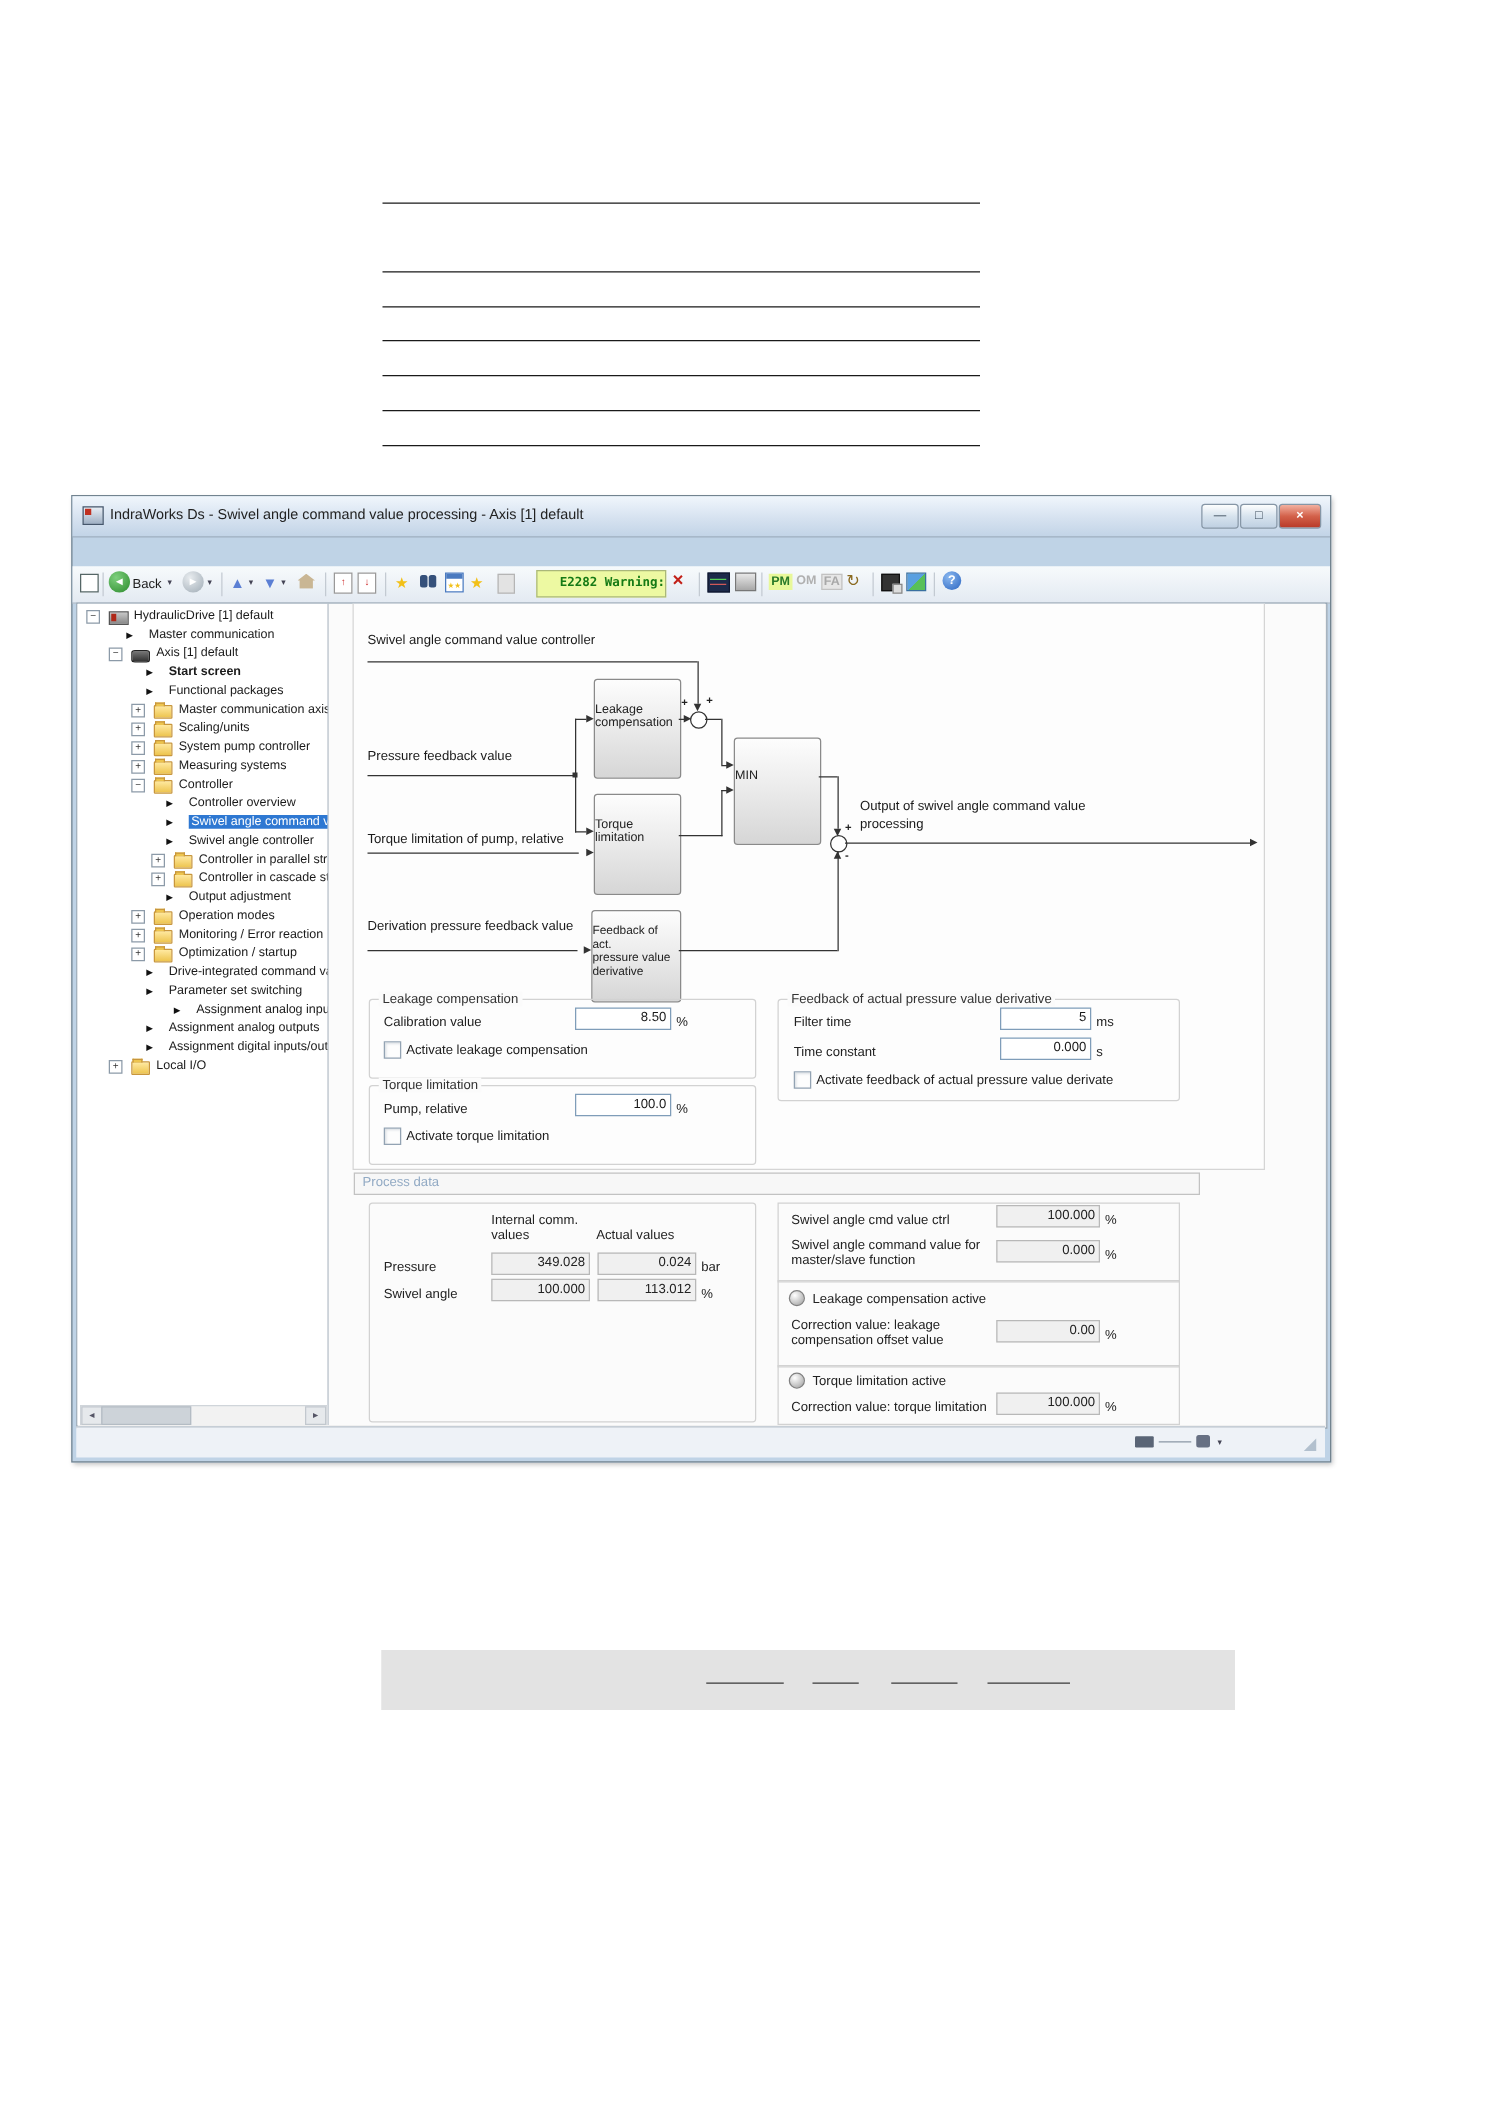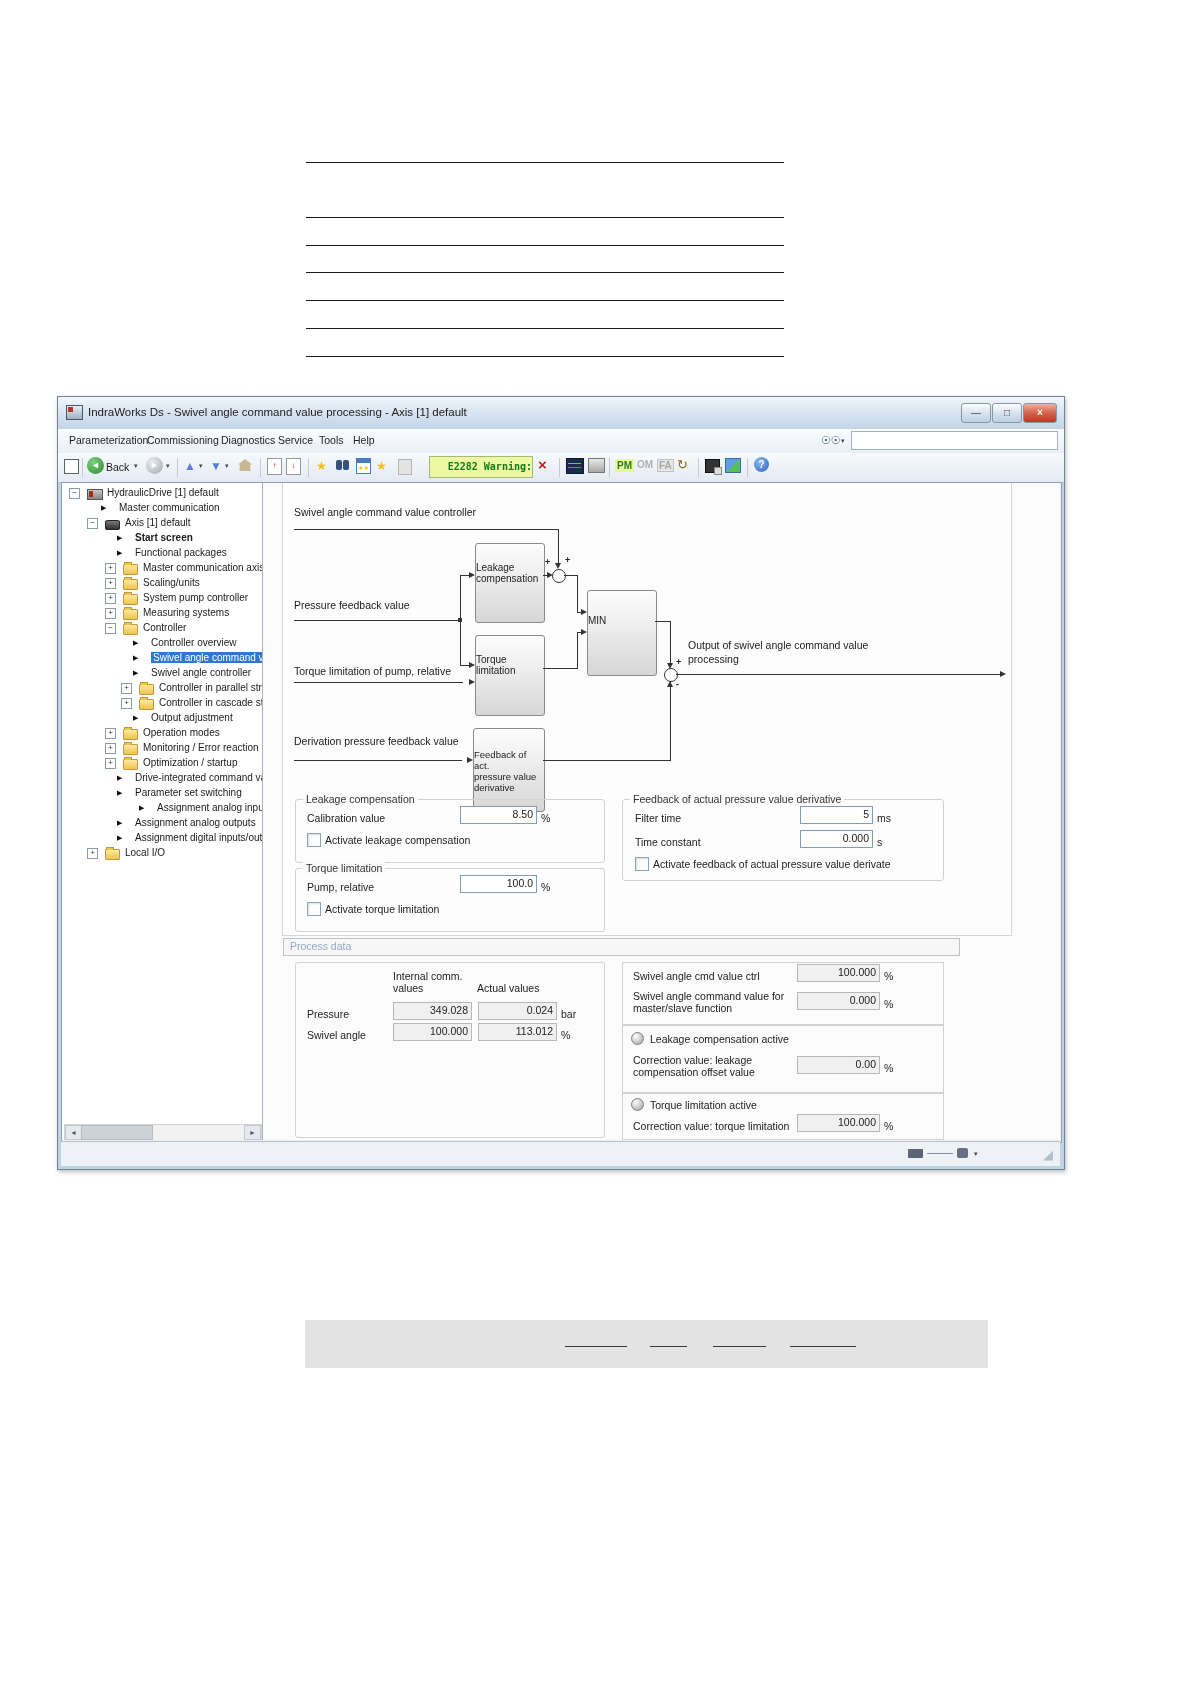--- a/index.html
+++ b/index.html
@@ -95,31 +95,20 @@
   <div id="win">
 
     <div id="titlebar">
       <div id="appicon"></div>
       <div class="ttl">IndraWorks Ds - Swivel angle command value processing - Axis [1] default</div>
       <div class="winbtn" style="left:903px;">—</div>
       <div class="winbtn" style="left:934px;">□</div>
       <div class="winbtn close" style="left:965px;">×</div>
     </div>
 
-    <div id="menubar">
-      <div class="mitem" style="left:11px;">Parameterization</div>
-      <div class="mitem" style="left:89px;">Commissioning</div>
-      <div class="mitem" style="left:163px;">Diagnostics</div>
-      <div class="mitem" style="left:220px;">Service</div>
-      <div class="mitem" style="left:261px;">Tools</div>
-      <div class="mitem" style="left:295px;">Help</div>
-      <div class="abs" style="left:763px;top:5px;font-size:11px;color:#2a4a6a;">☉☉</div>
-      <div class="abs" style="left:783px;top:8px;font-size:7px;color:#445;">▾</div>
-      <input id="searchbox" value="" style="">
-    </div>
 
     <div id="toolbar">
       <div class="abs" style="left:6px;top:6px;width:13px;height:13px;border:1px solid #566;background:#fff;"></div>
       <div class="tsep" style="left:24px;"></div>
       <div class="navc" style="left:29px;background:radial-gradient(circle at 35% 30%,#7ed07e,#2c8a2c);">◄</div>
       <div class="abs" style="left:48px;top:8px;font-size:10.5px;">Back</div>
       <div class="caret" style="left:76px;">▾</div>
       <div class="navc" style="left:88px;background:radial-gradient(circle at 35% 30%,#e8ecef,#9fabb5);">►</div>
       <div class="caret" style="left:108px;">▾</div>
       <div class="tsep" style="left:119px;"></div>
@@ -302,21 +291,21 @@
           <div>Leakage</div>
             <div>compensation</div>
         </div>
         <div class="blk" style="left:212px;top:152px;width:68px;height:61px;padding-top:18px;">
           <div>Torque</div>
             <div>limitation</div>
         </div>
         <div class="blk" style="left:324px;top:107px;width:68px;height:60px;padding-top:24px;">
           <div>MIN</div>
         </div>
-        <div class="blk" style="left:210px;top:245px;width:70px;height:62px;padding-top:20px;font-size:9.5px;">
+        <div class="blk" style="left:210px;top:245px;width:70px;height:62px;padding-top:10px;font-size:9.5px;">
           <div>Feedback of act.</div>
             <div>pressure value</div>
             <div>derivative</div>
         </div>
 
         <div class="circ" style="left:289px;top:86px;"></div>
         <div class="circ" style="left:401px;top:185px;"></div>
         <div class="sign" style="left:282px;top:74px;">+</div>
         <div class="sign" style="left:302px;top:72px;">+</div>
         <div class="sign" style="left:413px;top:174px;">+</div>

